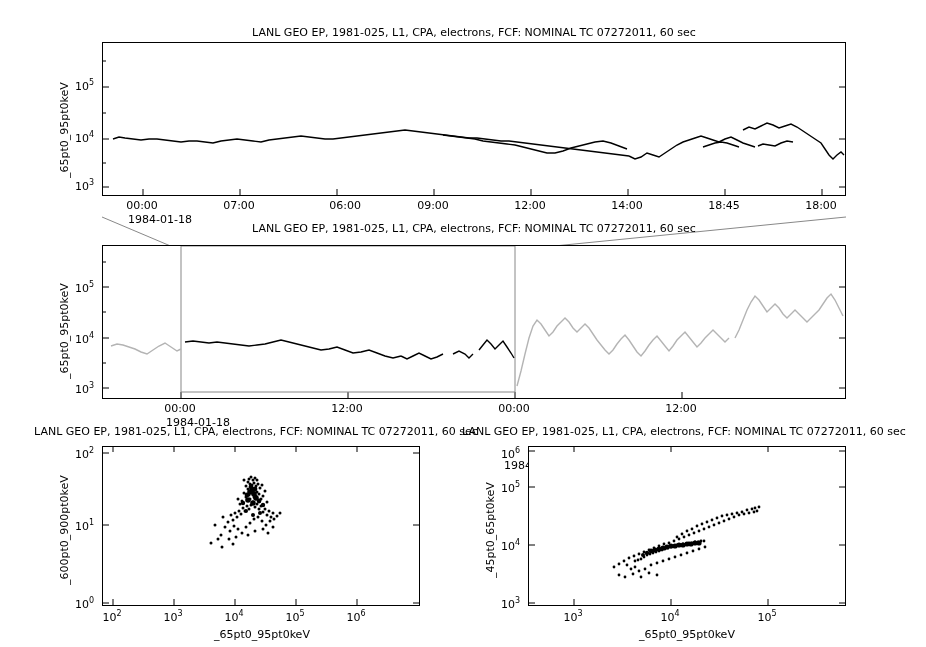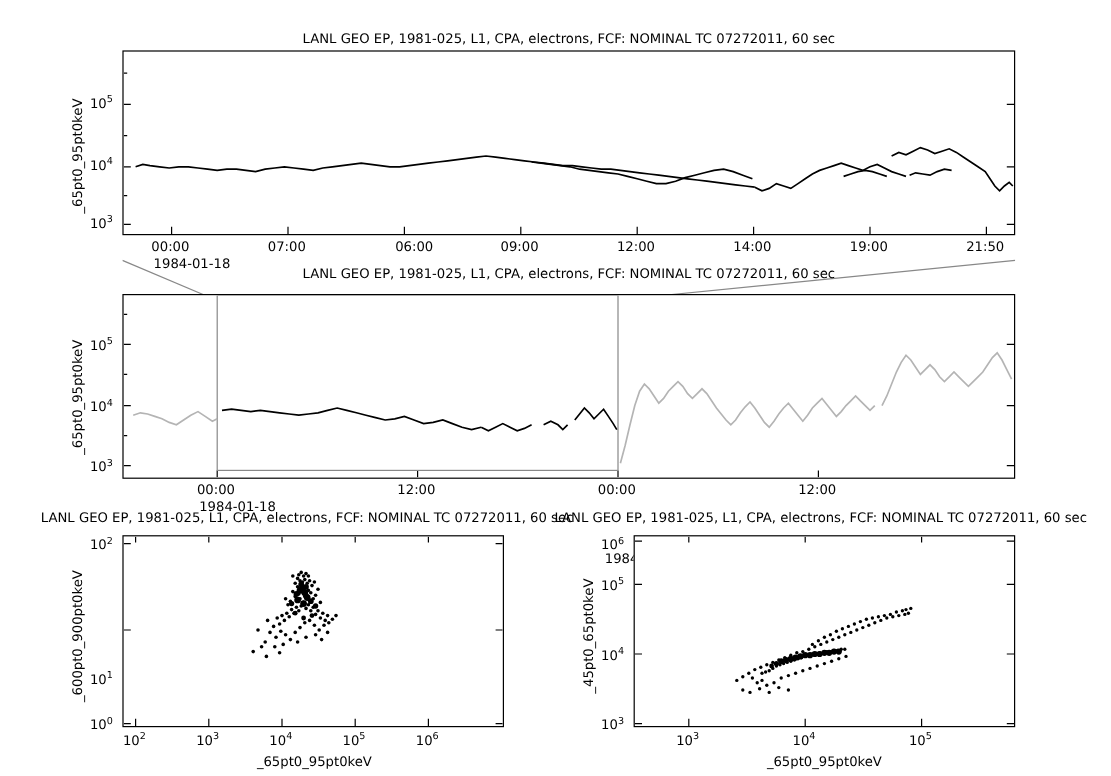--- a/index.html
+++ b/index.html
@@ -121,22 +121,22 @@
       <polyline fill="none" stroke="#000000" stroke-width="1.4" points="640,87 646,84 652,86 658,83 664,80 670,82 676,85 682,83 688,81 694,84 700,88 706,92 712,96 718,100 722,106 726,112 730,116 734,112 738,109 741,112"></polyline>
     </svg>
   </div>
 
   <div class="tick-label-x" style="left:117px; top:199px; width:50px;">00:00</div>
   <div class="tick-label-x" style="left:214px; top:199px; width:50px;">07:00</div>
   <div class="tick-label-x" style="left:311px; top:199px; width:50px;text-align:right;">06:00</div>
   <div class="tick-label-x" style="left:408px; top:199px; width:50px;">09:00</div>
   <div class="tick-label-x" style="left:505px; top:199px; width:50px;">12:00</div>
   <div class="tick-label-x" style="left:602px; top:199px; width:50px;">14:00</div>
-  <div class="tick-label-x" style="left:699px; top:199px; width:50px;">19:00</div>
-  <div class="tick-label-x" style="left:796px; top:199px; width:50px;">21:50</div>
+  <div class="tick-label-x" style="left:699px; top:199px; width:50px;">18:45</div>
+  <div class="tick-label-x" style="left:796px; top:199px; width:50px;">18:00</div>
   <div class="date-label" style="left:128px; top:213px;">1984-01-18</div>
 </div>
 
 <svg class="panel" style="left:102px; top:212px;" width="744" height="40">
   <line x1="0" y1="5" x2="78" y2="38" stroke="#888888" stroke-width="1"></line>
   <line x1="744" y1="5" x2="412" y2="38" stroke="#888888" stroke-width="1"></line>
 </svg>
 
 <div class="panel">
   <div class="plot-title" style="left:102px; top:222px; width:744px;">LANL GEO EP, 1981-025, L1, CPA, electrons, FCF: NOMINAL TC 07272011, 60 sec</div>
@@ -188,21 +188,21 @@
   <div class="date-label" style="left:166px; top:416px;">1984-01-18</div>
   <div class="date-label" style="left:504px; top:416px;margin-top:43px;">1984-01-19</div>
 </div>
 
 <div class="panel">
   <div class="plot-title" style="left:34px; top:425px; width:470px; text-align:left;">LANL GEO EP, 1981-025, L1, CPA, electrons, FCF: NOMINAL TC 07272011, 60 sec</div>
 
   <div class="ylabel" style="left:58px; top:455px; height:150px; width:14px;">_600pt0_900pt0keV</div>
 
   <div class="tick-label-y" style="left:62px; top:596px; width:32px;">10<span class="tick-sup">0</span></div>
-  <div class="tick-label-y" style="left:62px; top:518px; width:32px;margin-top:40px;">10<span class="tick-sup">1</span></div>
+  <div class="tick-label-y" style="left:62px; top:518px; width:32px;">10<span class="tick-sup">1</span></div>
   <div class="tick-label-y" style="left:62px; top:446px; width:32px;">10<span class="tick-sup">2</span></div>
 
   <div class="axes" style="left:102px; top:446px; width:318px; height:160px;">
     <svg width="316" height="158" viewBox="0 0 316 158" preserveAspectRatio="none">
       <g class="tickmark">
         <line x1="0" y1="156" x2="6" y2="156"></line>
           <line x1="316" y1="156" x2="310" y2="156"></line>
         <line x1="0" y1="78" x2="6" y2="78"></line>
           <line x1="316" y1="78" x2="310" y2="78"></line>
         <line x1="0" y1="6" x2="6" y2="6"></line>

